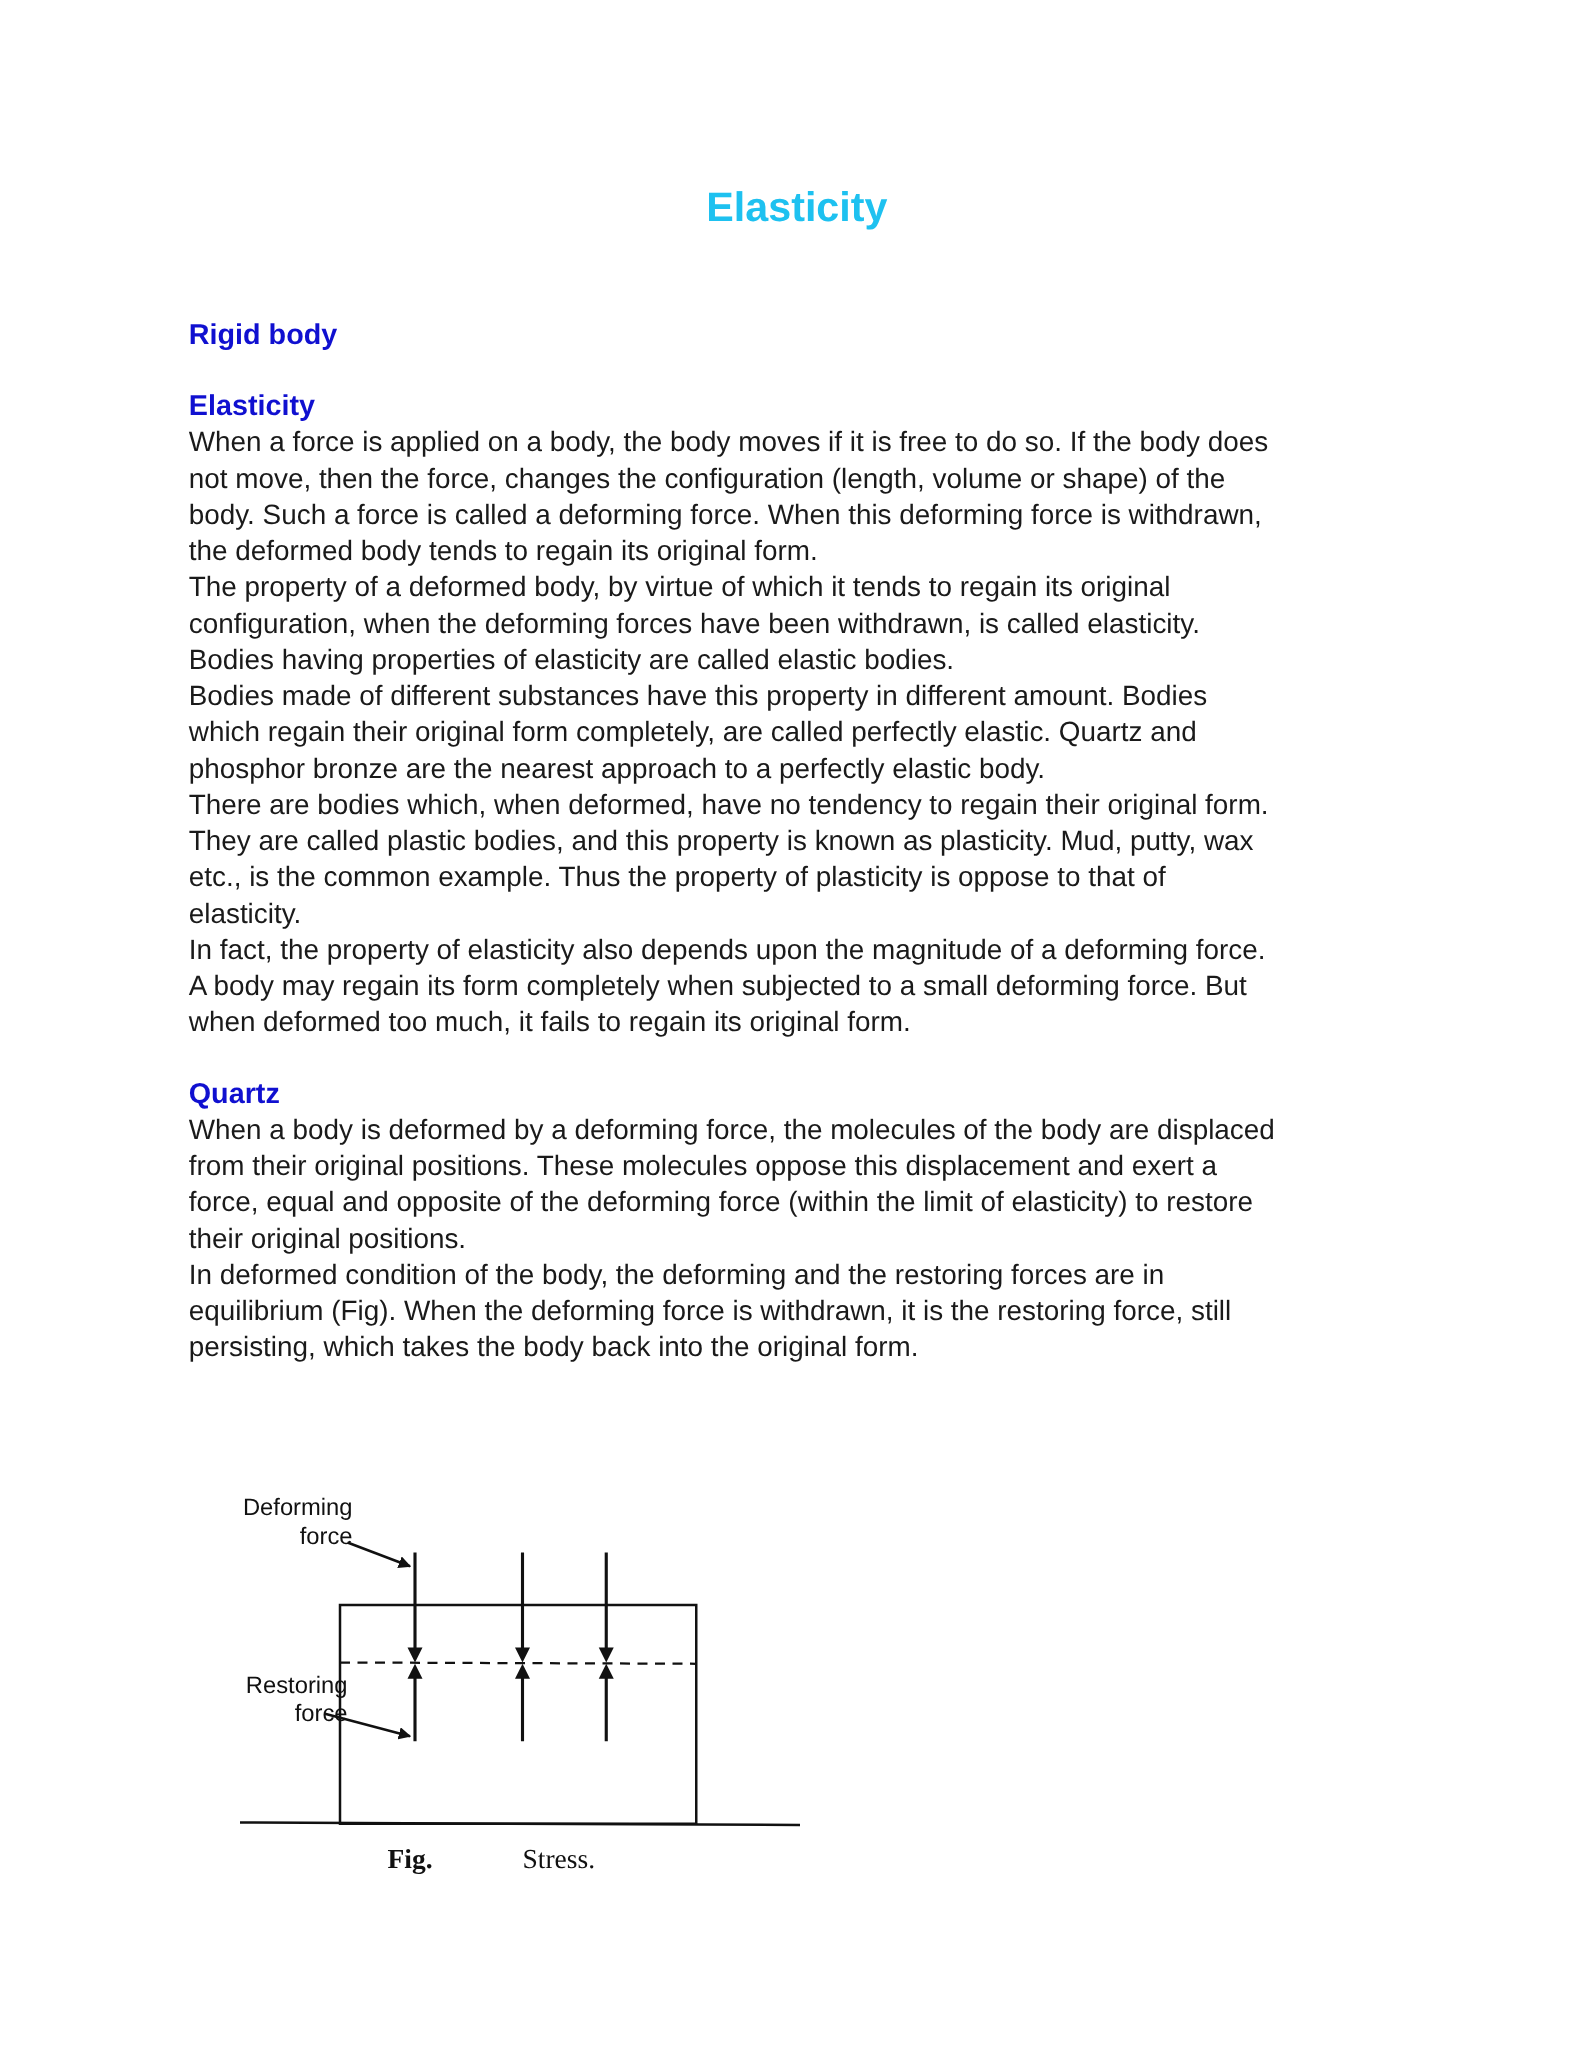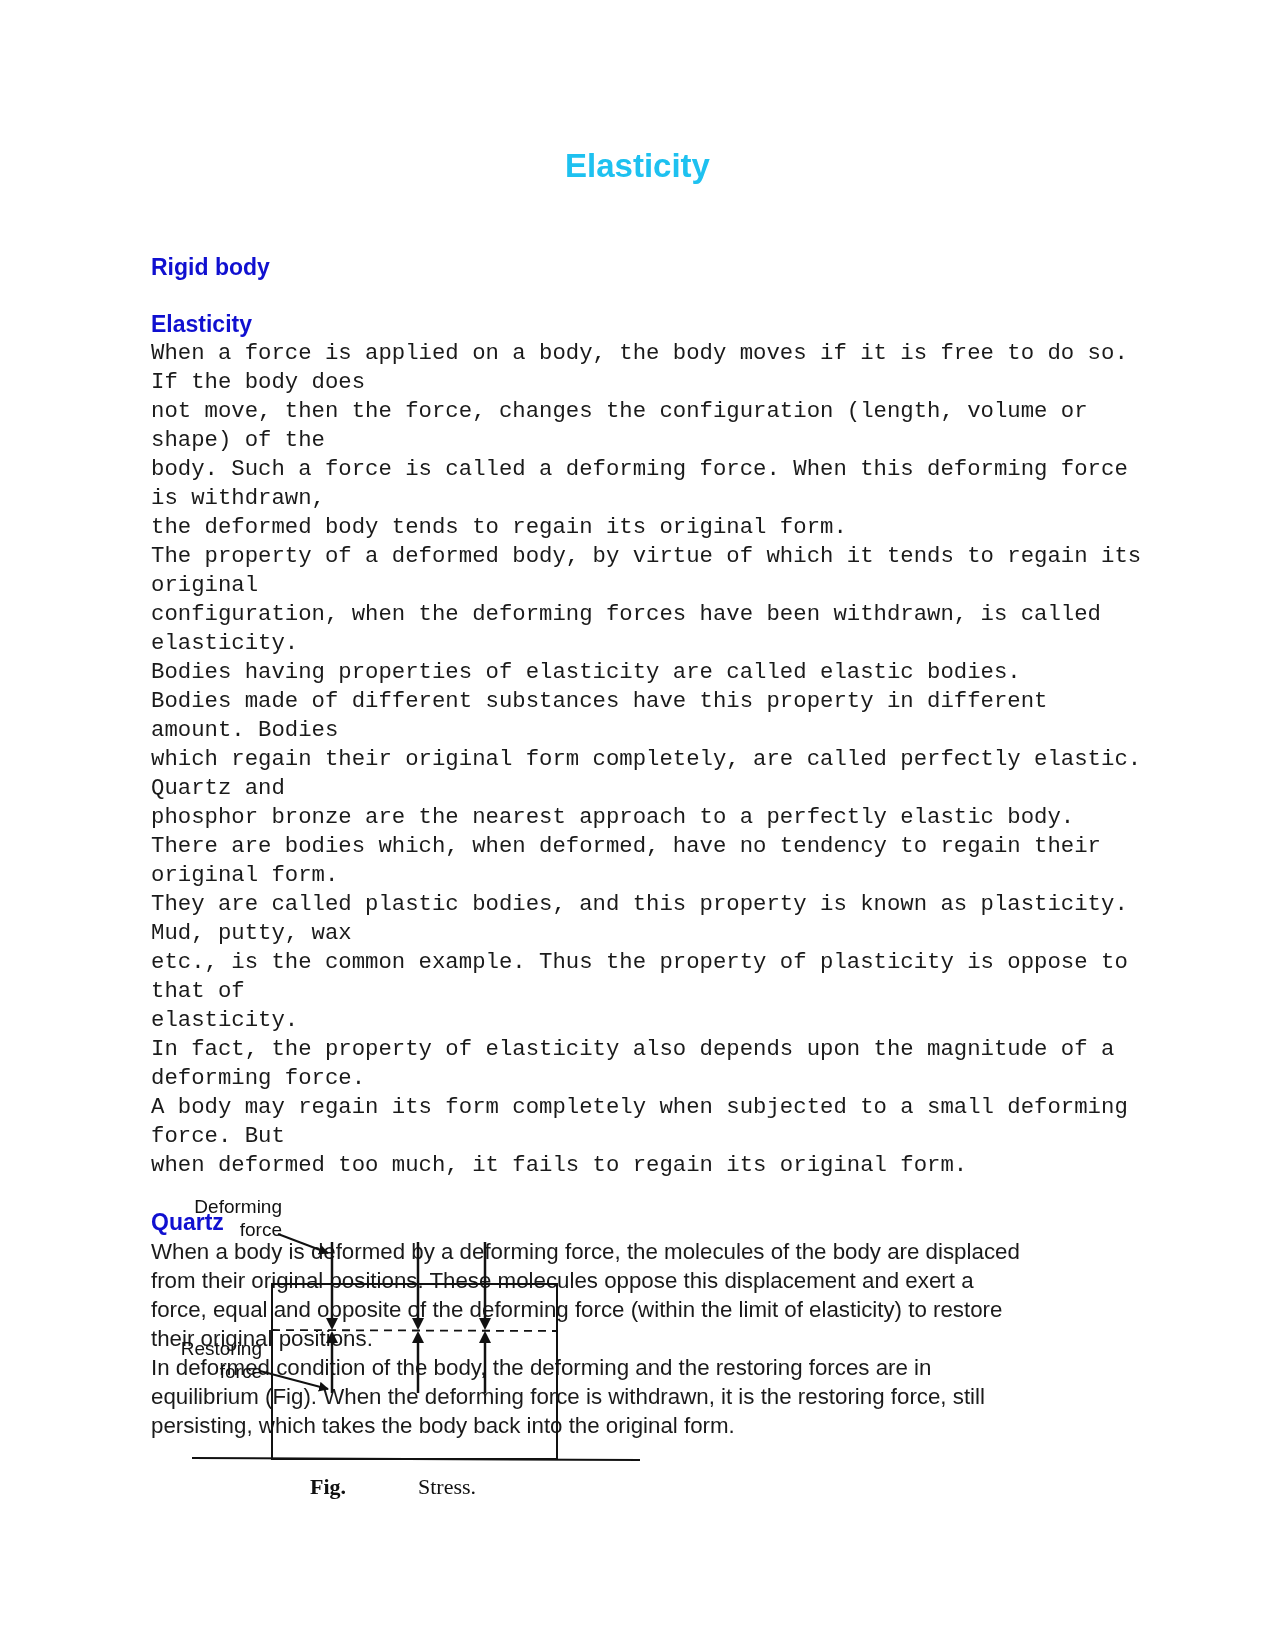--- a/index.html
+++ b/index.html
@@ -22,21 +22,21 @@
 <body>
 
 <h1 class="title">Elasticity</h1>
 
 <div class="content">
   <div class="section">
     <h2 class="heading">Rigid body</h2>
   </div>
   <div class="section">
     <h2 class="heading">Elasticity</h2>
-    <p class="para" style="white-space: pre-line; font-family: Liberation Mono, monospace;">When a force is applied on a body, the body moves if it is free to do so. If the body does
+    <p class="para" style="white-space: pre-line;">When a force is applied on a body, the body moves if it is free to do so. If the body does
 not move, then the force, changes the configuration (length, volume or shape) of the
 body. Such a force is called a deforming force. When this deforming force is withdrawn,
 the deformed body tends to regain its original form.
 The property of a deformed body, by virtue of which it tends to regain its original
 configuration, when the deforming forces have been withdrawn, is called elasticity.
 Bodies having properties of elasticity are called elastic bodies.
 Bodies made of different substances have this property in different amount. Bodies
 which regain their original form completely, are called perfectly elastic. Quartz and
 phosphor bronze are the nearest approach to a perfectly elastic body.
 There are bodies which, when deformed, have no tendency to regain their original form.
@@ -85,17 +85,17 @@
         <path d="M319,128 L331,128 L325,140 z" fill="#111"></path>
         <line x1="325" y1="146" x2="325" y2="203" stroke="#111" stroke-width="2.5"></line>
         <path d="M319,153 L331,153 L325,141 z" fill="#111"></path>
       </g>
 
     <line x1="118" y1="44" x2="168" y2="63" stroke="#111" stroke-width="2" marker-end="url(#ahead)"></line>
     <line x1="100" y1="181" x2="168" y2="199" stroke="#111" stroke-width="2" marker-end="url(#ahead)"></line>
   </svg>
   <div class="fig-label" style="left: 22px; top: 5px; width: 100px; white-space: pre-line;">Deforming
 force</div>
-  <div class="fig-label" style="left: 2px; top: 147px; width: 100px; white-space: pre-line;">Restoring
+  <div class="fig-label" style="left: 18px; top: 147px; width: 100px; white-space: pre-line;">Restoring
 force</div>
   <span class="caption caption-bold" style="left:150px;">Fig.</span>
   <span class="caption" style="left:258px;">Stress.</span>
 </div>
 
 </body></html>

